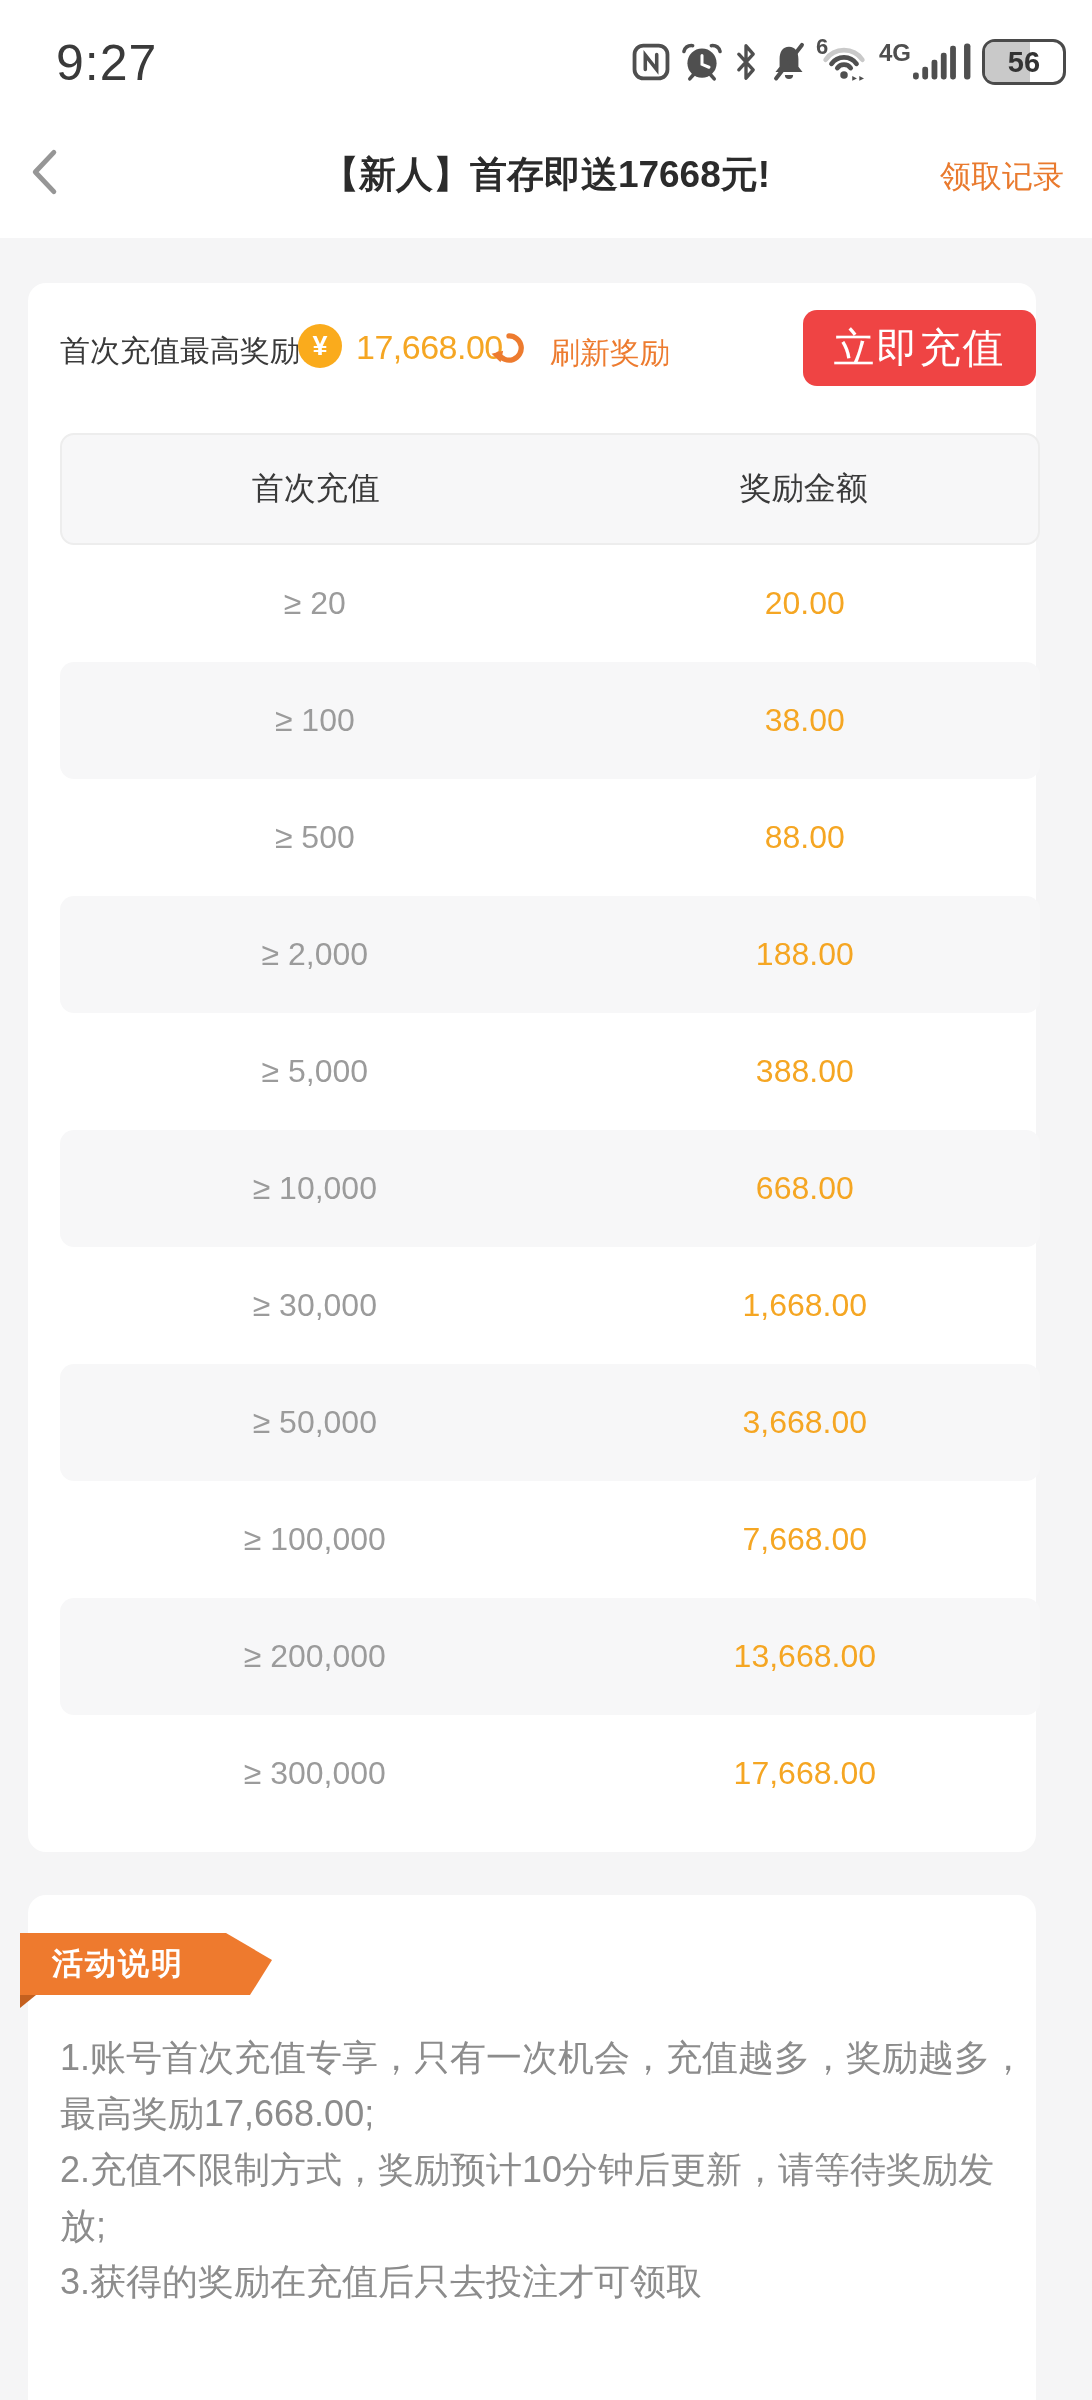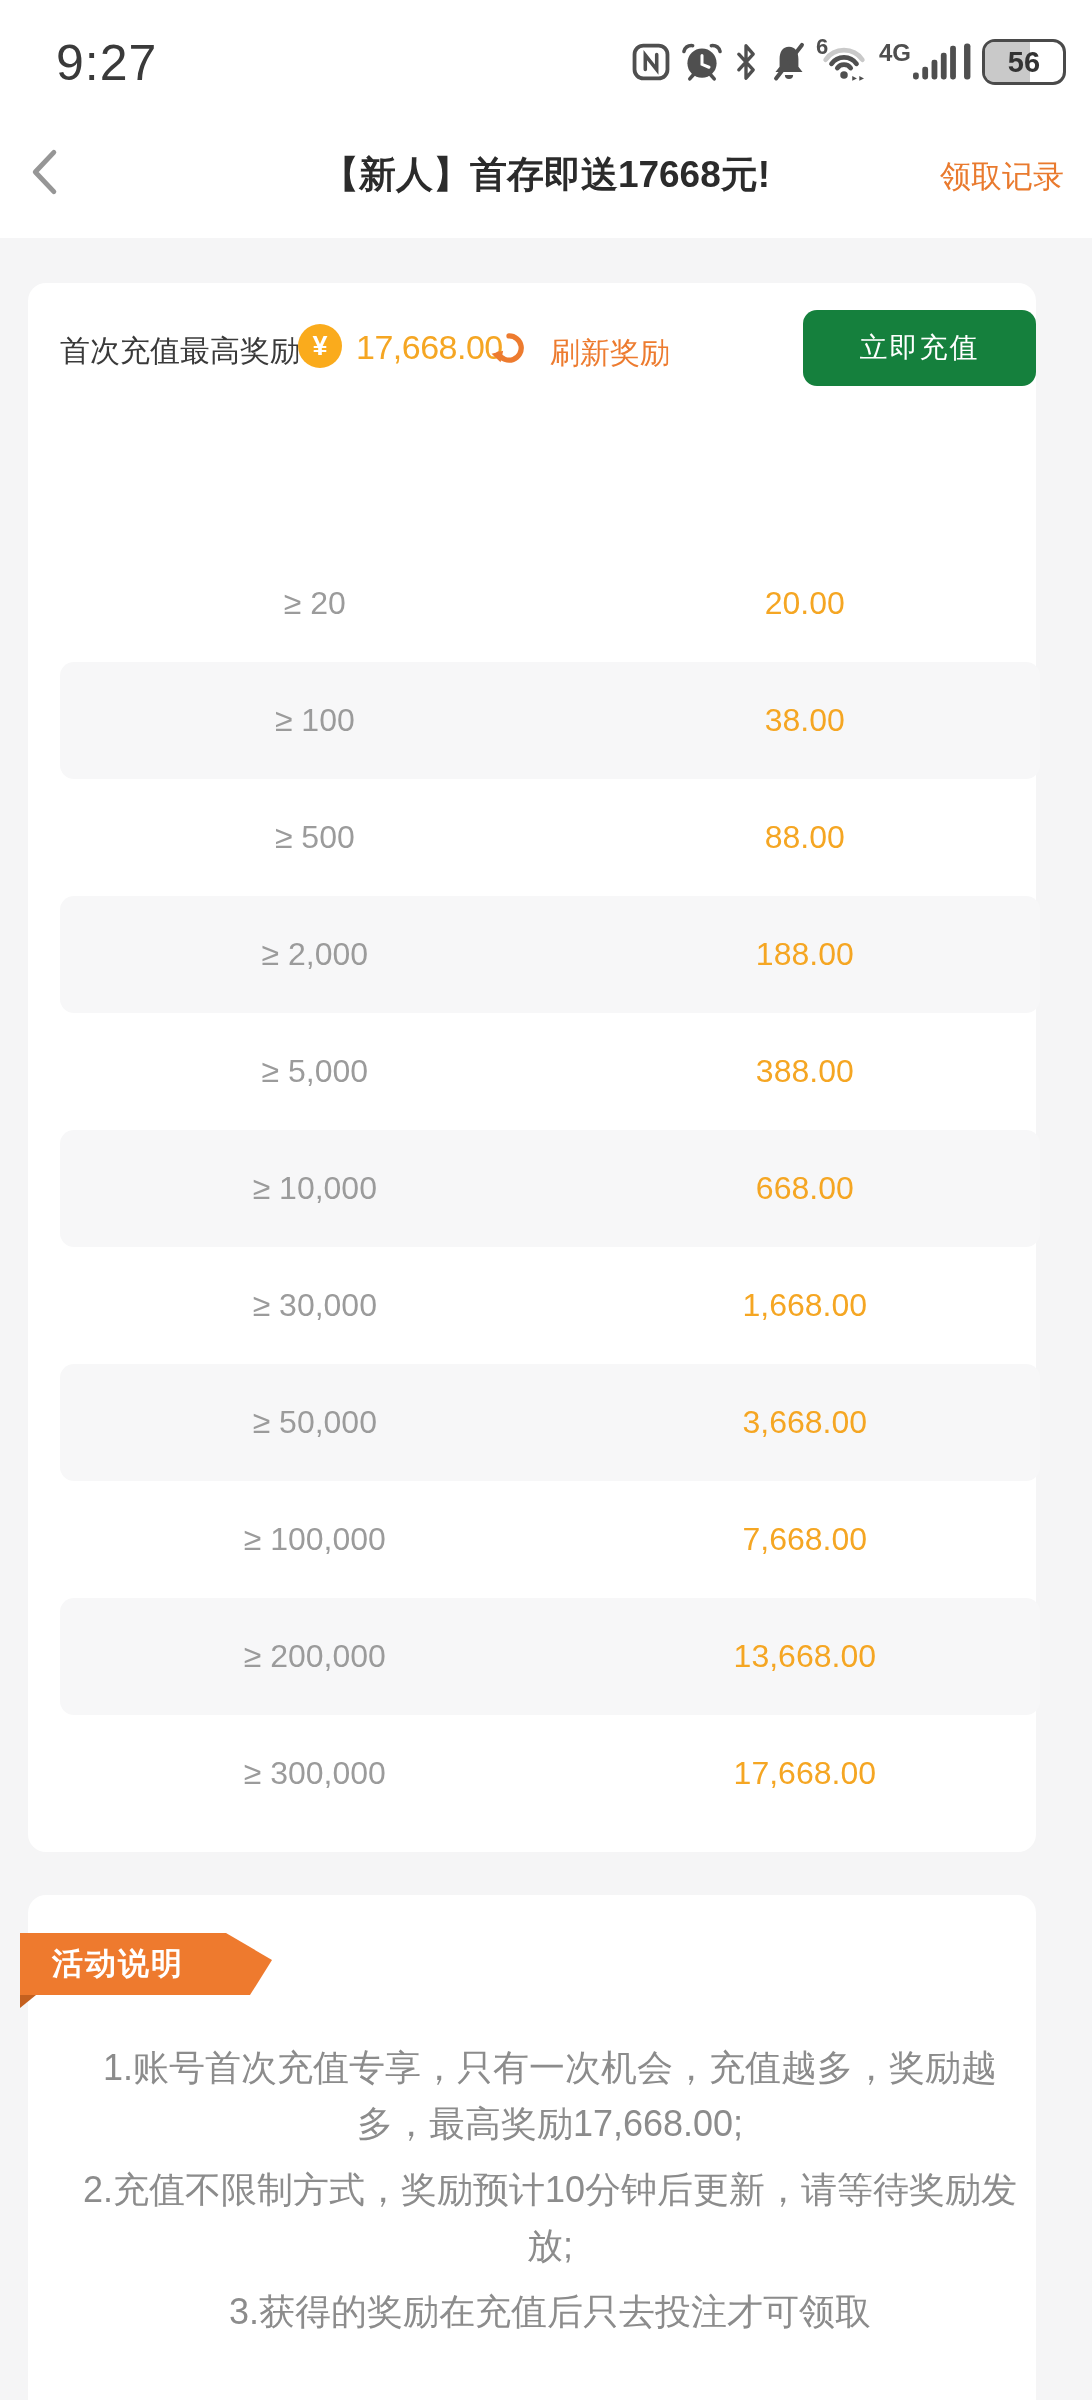--- a/index.html
+++ b/index.html
@@ -24,40 +24,40 @@
   .page-title{position:absolute;left:0;top:150px;width:100%;text-align:center;font-size:37px;font-weight:bold;color:#2B2B2B;}
   .records-link{position:absolute;right:28px;top:156px;font-size:31px;color:#E97A2E;cursor:pointer;}
 
   
   .card1{position:absolute;left:28px;top:283px;width:1008px;height:1569px;background:#FFFFFF;border-radius:18px;}
   .promo-label{position:absolute;left:32px;top:48px;font-size:30px;color:#3A3A3A;font-weight:500;}
   .coin{position:absolute;left:270px;top:41px;width:44px;height:44px;border-radius:50%;background:#FAAB1C;color:#fff;font-size:27px;font-weight:bold;display:flex;align-items:center;justify-content:center;}
   .promo-amount{position:absolute;left:328px;top:45px;font-size:34px;font-weight:500;color:#F5A623;letter-spacing:-0.5px;}
   .refresh-ic{position:absolute;left:462px;top:46px;width:38px;height:38px;cursor:pointer;}
   .refresh-label{position:absolute;left:522px;top:50px;font-size:30px;color:#ED7B2F;cursor:pointer;}
-  .deposit-btn{position:absolute;left:775px;top:27px;width:233px;height:76px;background:#15803d;border-radius:14px;border:none;color:#fff;font-size:28px;font-weight:500;display:flex;align-items:center;justify-content:center;cursor:pointer;letter-spacing:2px;}
+  .deposit-btn{position:absolute;left:775px;top:27px;width:233px;height:76px;background:#ef4444;border-radius:14px;border:none;color:#fff;font-size:41px;font-weight:500;display:flex;align-items:center;justify-content:center;cursor:pointer;letter-spacing:2px;}
 
   .thead{position:absolute;left:32px;top:150px;width:980px;height:112px;background:#F7F7F8;border:2px solid #EDEDED;border-radius:14px;box-sizing:border-box;display:flex;align-items:center;}
   .thead .hc{text-align:center;font-size:32px;color:#3A3A3A;font-weight:500;}
   .thead .hc1{width:52%;}
   .thead .hc2{width:48%;}
 
   .tbody{position:absolute;left:32px;top:262px;width:980px;}
   .trow{height:117px;display:flex;align-items:center;}
   .trow.alt{background:#F7F7F8;border-radius:14px;}
   .trow .cell{text-align:center;font-size:32px;}
   .trow .c1{width:52%;color:#9B9B9B;}
   .trow .c2{width:48%;color:#F5A623;}
 
   
   .card2{position:absolute;left:28px;top:1895px;width:1008px;height:505px;background:#FFFFFF;border-radius:18px 18px 0 0;}
   .ribbon{position:absolute;left:20px;top:1933px;width:252px;height:62px;background:#EE7A2E;clip-path:polygon(0 0,206px 0,252px 27px,230px 62px,0 62px);color:#fff;font-size:31px;font-weight:bold;line-height:62px;padding-left:32px;box-sizing:border-box;letter-spacing:2px;}
   .ribbon-fold{position:absolute;left:20px;top:1995px;width:16px;height:13px;background:#C4601F;clip-path:polygon(0 0,100% 0,0 100%);}
   .notice{position:absolute;left:60px;top:2030px;width:980px;color:#8C8C8C;font-size:36px;line-height:56px;}
-  .notice p{margin:10px;text-align:center;}
+  .notice p{margin:0;}
 
   
   .footer{position:absolute;left:0;top:2213px;width:1092px;height:187px;background:#FFFFFF;box-shadow:0 -1px 0 #EFEFEF;}
   .btn-back{position:absolute;left:30px;top:29px;width:502px;height:106px;background:#FFFFFF;border:2.5px solid #E8803C;border-radius:22px;box-sizing:border-box;color:#E87A30;font-size:34px;display:flex;align-items:center;justify-content:center;cursor:pointer;letter-spacing:4px;}
   .btn-claim{position:absolute;left:560px;top:29px;width:502px;height:106px;background:#8B8B8B;border:none;border-radius:22px;color:#FFFFFF;font-size:34px;display:flex;align-items:center;justify-content:center;cursor:pointer;letter-spacing:2px;}
 </style>
 </head>
 <body>
 
 <div id="screen">
@@ -138,20 +138,24 @@
     <div class="promo-amount">17,668.00</div>
     <div class="refresh-ic">
       <svg width="38" height="38" viewBox="0 0 36 36">
           <path d="M 18 6.5 A 11.5 11.5 0 1 1 8.1 23.7" fill="none" stroke="#ED7B2F" stroke-width="5" stroke-linecap="round"></path>
           <polygon points="12.5,20.5 1.5,23.5 10,31.5" fill="#ED7B2F"></polygon>
         </svg>
     </div>
     <div class="refresh-label">刷新奖励</div>
     <button class="deposit-btn">立即充值</button>
 
+    <div class="thead">
+      <div class="hc hc1">首次充值</div>
+      <div class="hc hc2">奖励金额</div>
+    </div>
     <div class="tbody">
         <div class="trow">
           <div class="cell c1">≥ 20</div>
           <div class="cell c2">20.00</div>
         </div>
         <div class="trow alt">
           <div class="cell c1">≥ 100</div>
           <div class="cell c2">38.00</div>
         </div>
         <div class="trow">

